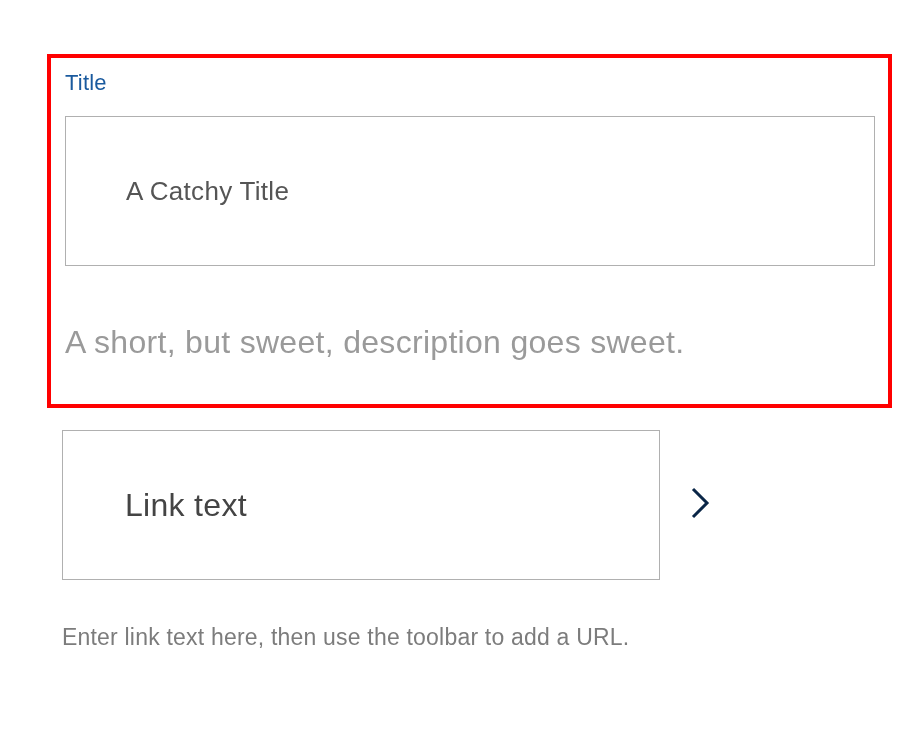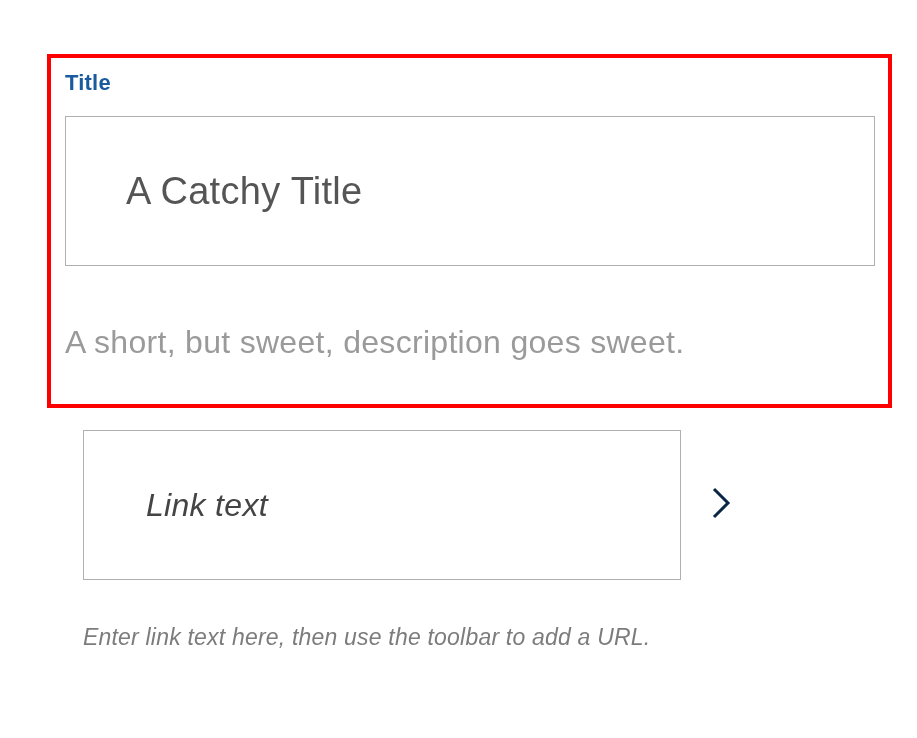--- a/index.html
+++ b/index.html
@@ -26,53 +26,52 @@
     }
     .container {
       position: absolute;
       left: 65px;
       top: 70px;
       width: 810px;
     }
     .title-label {
       color: #1a5a9e;
       font-size: 22px;
-      font-weight: 700;
+      font-weight: 400;
       margin-bottom: 20px;
       letter-spacing: 0.2px;
     }
     .title-input {
       width: 100%;
       height: 150px;
       border: 1px solid #b0b0b0;
-      font-size: 38px;
+      font-size: 26px;
       color: #6d28d9;
       font-weight: 300;
       padding: 0 60px;
       outline: none;
       font-family: inherit;
       letter-spacing: 0.3px;
     }
     .title-input::placeholder {
       color: #555;
       font-weight: 300;
     }
     .description-text {
       margin-top: 58px;
       color: #9a9a9a;
       font-size: 32px;
       font-weight: 300;
       letter-spacing: 0.3px;
     }
     .link-section {
       position: absolute;
-      left: 83px;
+      left: 62px;
       top: 430px;
       width: 810px;
-      font-style: italic;
     }
     .link-box {
       width: 598px;
       height: 150px;
       border: 1px solid #b0b0b0;
       display: flex;
       align-items: center;
       position: relative;
     }
     .link-text {

